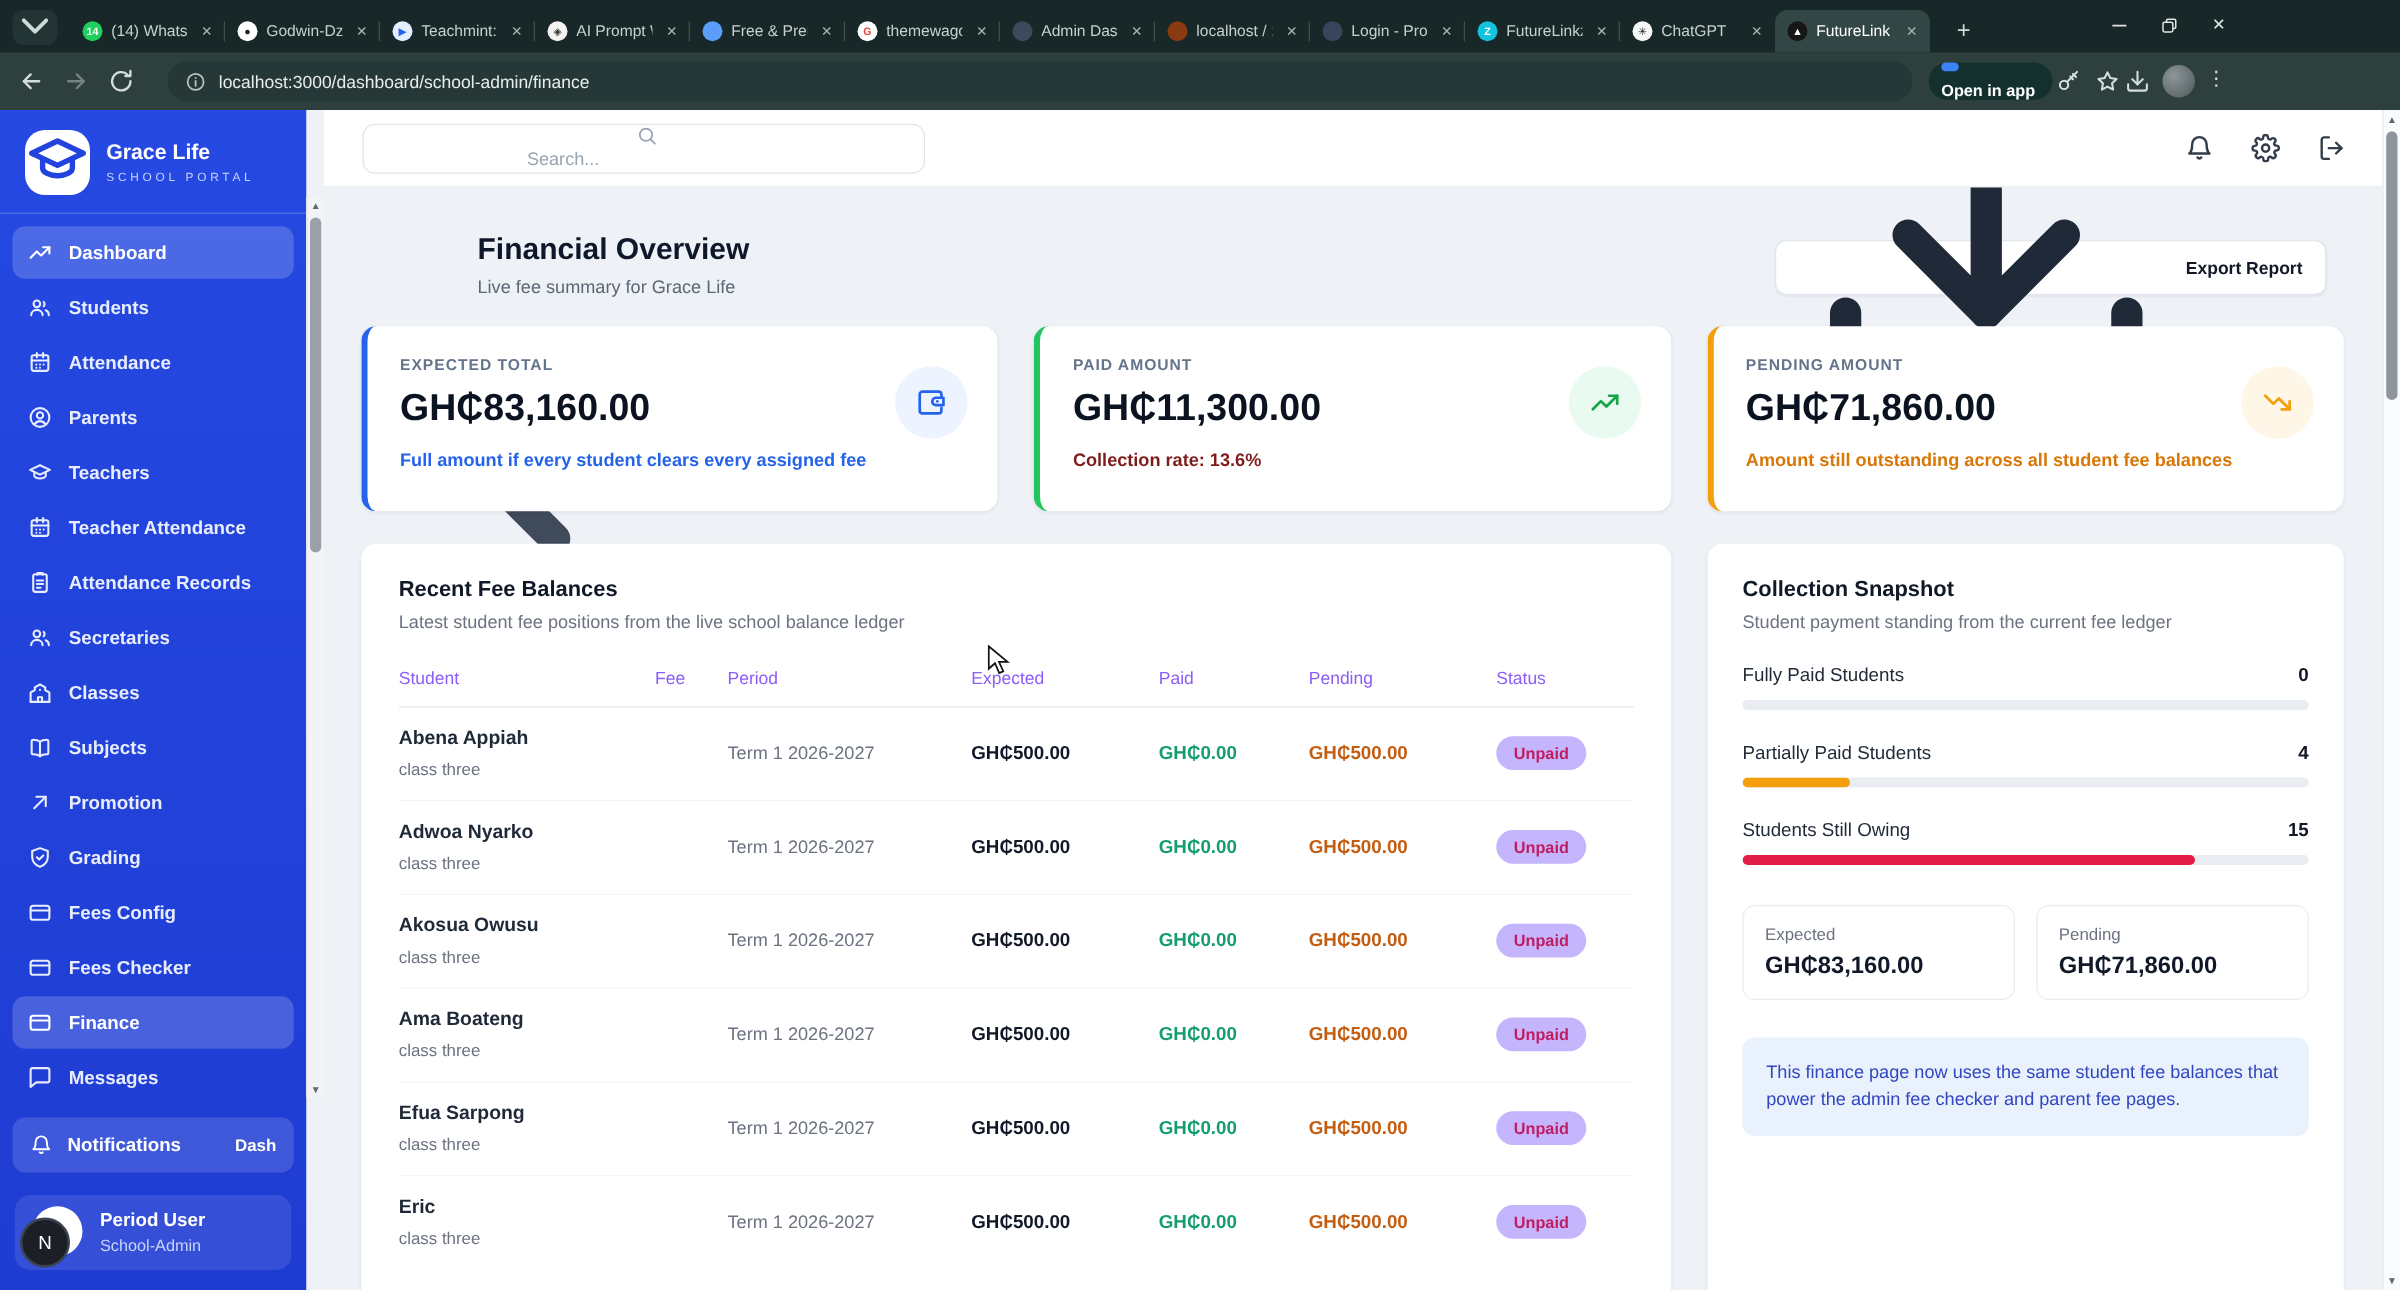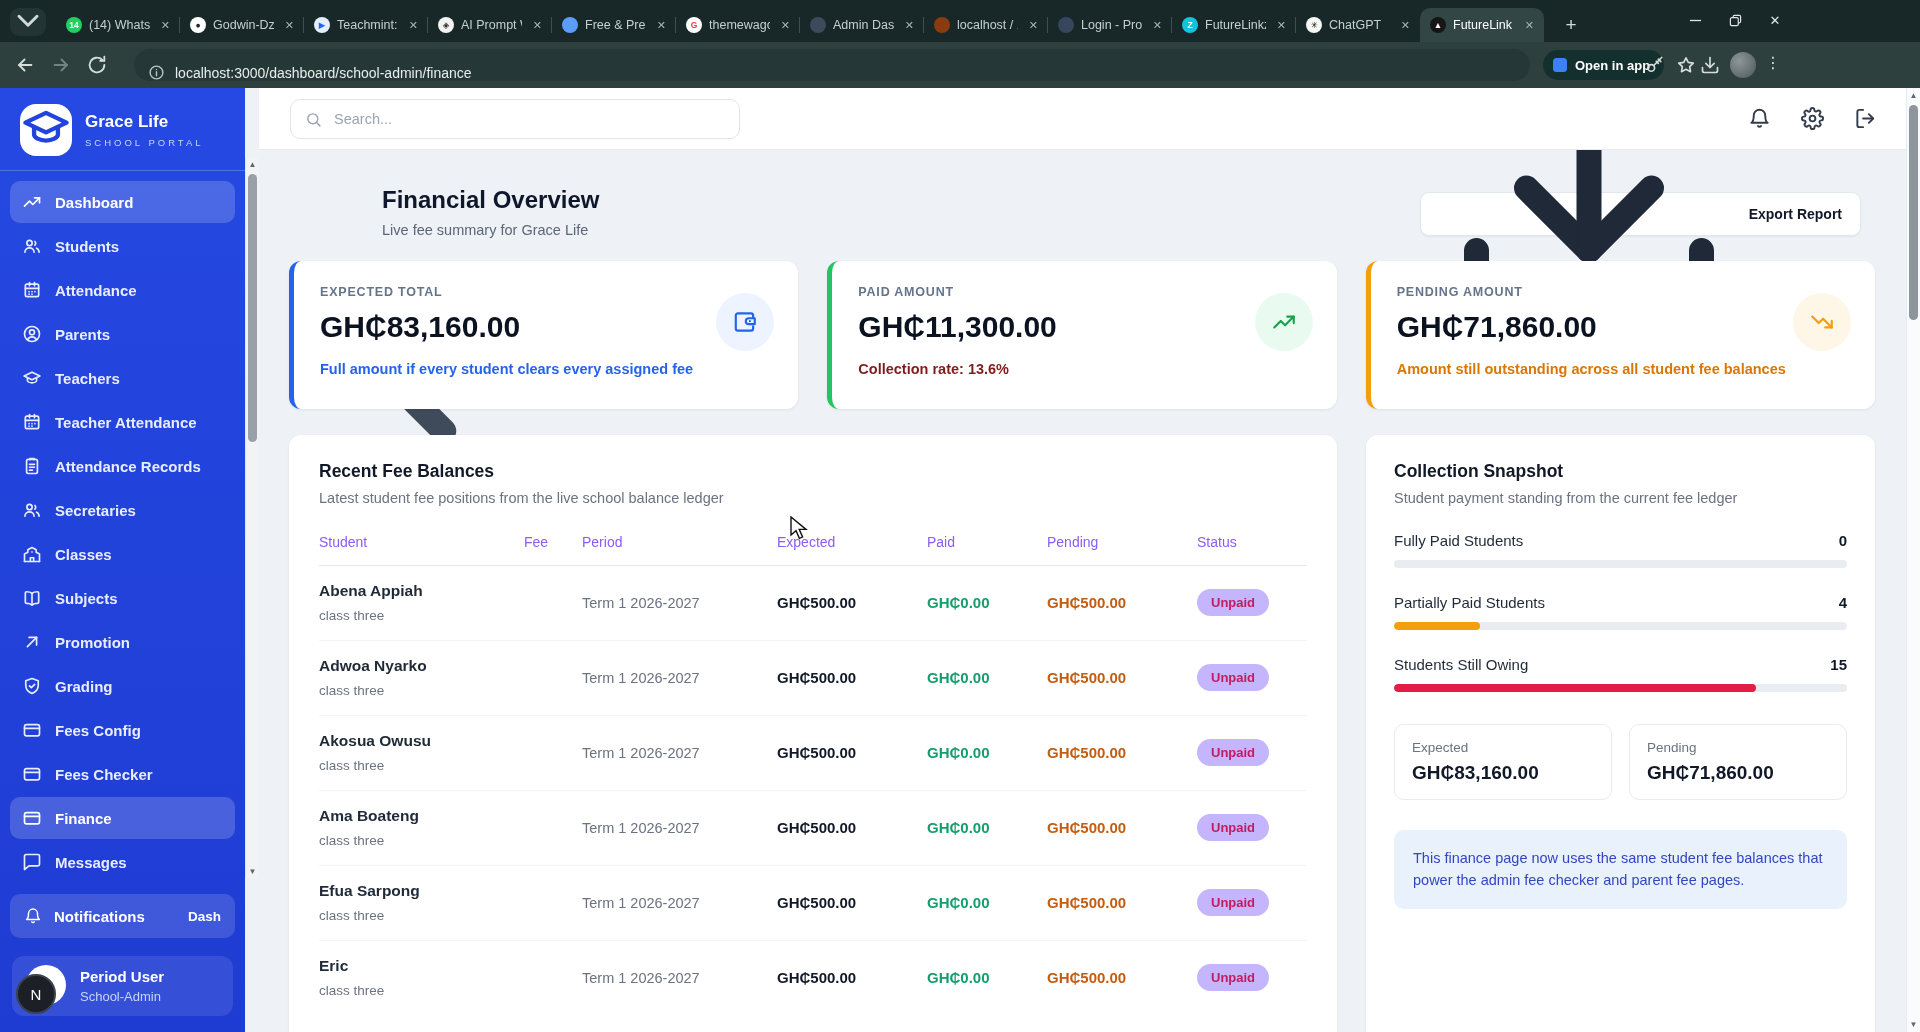--- a/index.html
+++ b/index.html
@@ -26,24 +26,24 @@
           text-align:center;border-radius:50%;}
   .wincontrols{position:absolute;top:0;height:40px;display:flex;align-items:center;gap:26px;color:#dfe6e4;}
   .wc{width:14px;height:14px;display:flex;align-items:center;justify-content:center;font-size:13px;}
   .wc svg{width:13px;height:13px;}
 
   .toolbar{position:absolute;top:42px;left:0;right:0;height:46px;background:#2e403e;display:flex;align-items:center;}
   .navbtn{width:22px;height:22px;color:#d6dedc;margin-left:14px;}
   .navbtn.dim{color:#73837f;}
   .navbtn svg{width:20px;height:20px;}
   .omnibox{position:absolute;left:134px;top:7px;width:1396px;height:32px;border-radius:16px;background:#253837;
-           display:flex;align-items:flex-end;color:#e7edeb;font-size:14px;}
+           display:flex;align-items:center;color:#e7edeb;font-size:14px;}
   .omnibox .oi{width:17px;height:17px;margin:0 10px 0 14px;color:#b9c4c1;}
   .openapp{position:absolute;left:1543px;top:8px;height:30px;border-radius:15px;background:#14302e;display:flex;
-           align-items:center;gap:8px;padding:0 14px 0 10px;color:#fff;font-size:13px;font-weight:600;}
+           gap:8px;padding:0 14px 0 10px;color:#fff;font-size:13px;font-weight:600;flex-direction:column;}
   .openapp .sq{width:14px;height:14px;border-radius:3.5px;background:#3b82f6;display:inline-block;}
   .tbicon{position:absolute;top:13px;width:20px;height:20px;color:#d6dedc;}
   .tbicon svg{width:19px;height:19px;}
   .tb-avatar{position:absolute;left:1730px;top:10px;width:26px;height:26px;border-radius:50%;
              background:radial-gradient(circle at 35% 35%,#8d9699,#4e585a);}
   .tb-dots{position:absolute;left:1765px;top:11px;color:#d6dedc;font-size:16px;letter-spacing:0;}
 
   
   .sidebar{position:absolute;left:0;top:88px;width:245px;height:944px;color:#fff;
            background:linear-gradient(180deg,#2549e2 0%,#1f3cd2 100%);display:flex;flex-direction:column;box-sizing:border-box;}
@@ -75,21 +75,21 @@
 
   
   .sb-scroll{position:absolute;left:245px;top:158px;width:14px;height:720px;background:#f2f3f5;border-left:1px solid #e4e7ea;box-sizing:border-box;}
   .sb-scroll .arr{position:absolute;left:0;width:100%;text-align:center;font-size:8px;color:#5f6670;}
   .sb-scroll .arr.up{top:2px;} .sb-scroll .arr.down{bottom:2px;}
   .sb-thumb{position:absolute;left:2px;width:9px;border-radius:5px;background:#9aa0a8;top:16px;height:268px;}
 
   
   .appbar{position:absolute;left:259px;top:88px;width:1661px;height:62px;background:#fff;border-bottom:1px solid #e7eaf0;box-sizing:border-box;}
   .search{position:absolute;left:31px;top:11px;width:450px;height:40px;border:1px solid #dfe5ec;border-radius:10px;
-          display:flex;align-items:center;box-sizing:border-box;background:#fff;}
+          display:flex;align-items:center;box-sizing:border-box;background:#fff;flex-direction:column;}
   .search .sic{width:17px;height:17px;color:#98a2b3;margin:0 10px 0 14px;}
   .search input{border:0;outline:0;flex:1;font-size:14.5px;color:#334155;font-family:inherit;background:transparent;}
   .search input::placeholder{color:#9aa4b2;}
   .hicon{position:absolute;top:19px;width:23px;height:23px;color:#323c4a;}
   .hicon svg{width:22px;height:22px;}
 
   
   .content{position:absolute;left:245px;top:150px;width:1661px;height:882px;overflow:hidden;}
   .titlerow{position:absolute;left:44px;top:36px;right:45px;height:64px;}
   .backbtn{position:absolute;left:11px;top:20px;display:flex;align-items:center;gap:9px;color:#3f4a5a;font-size:15px;}

